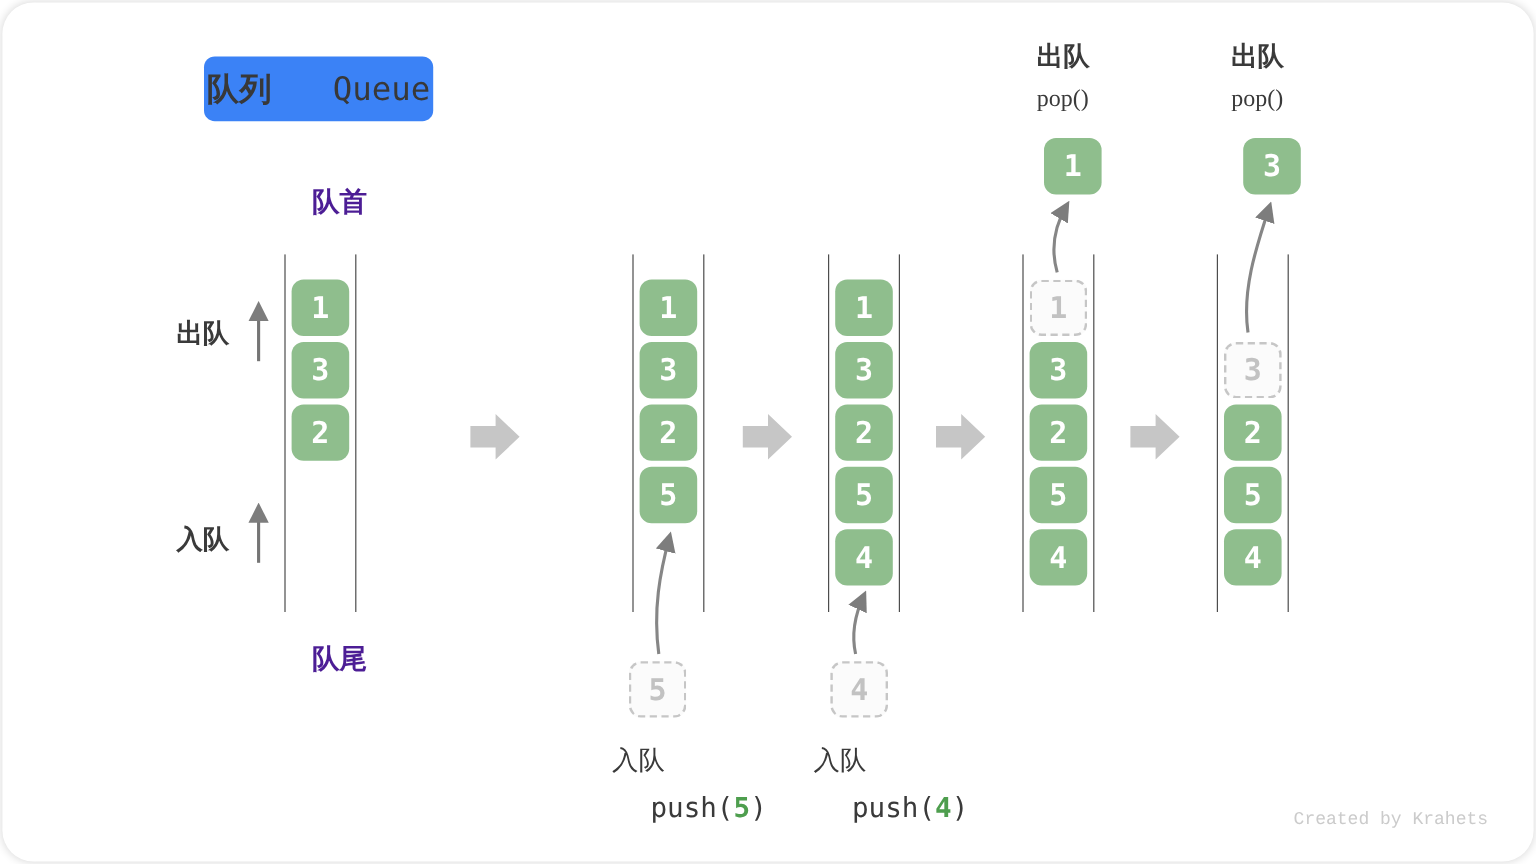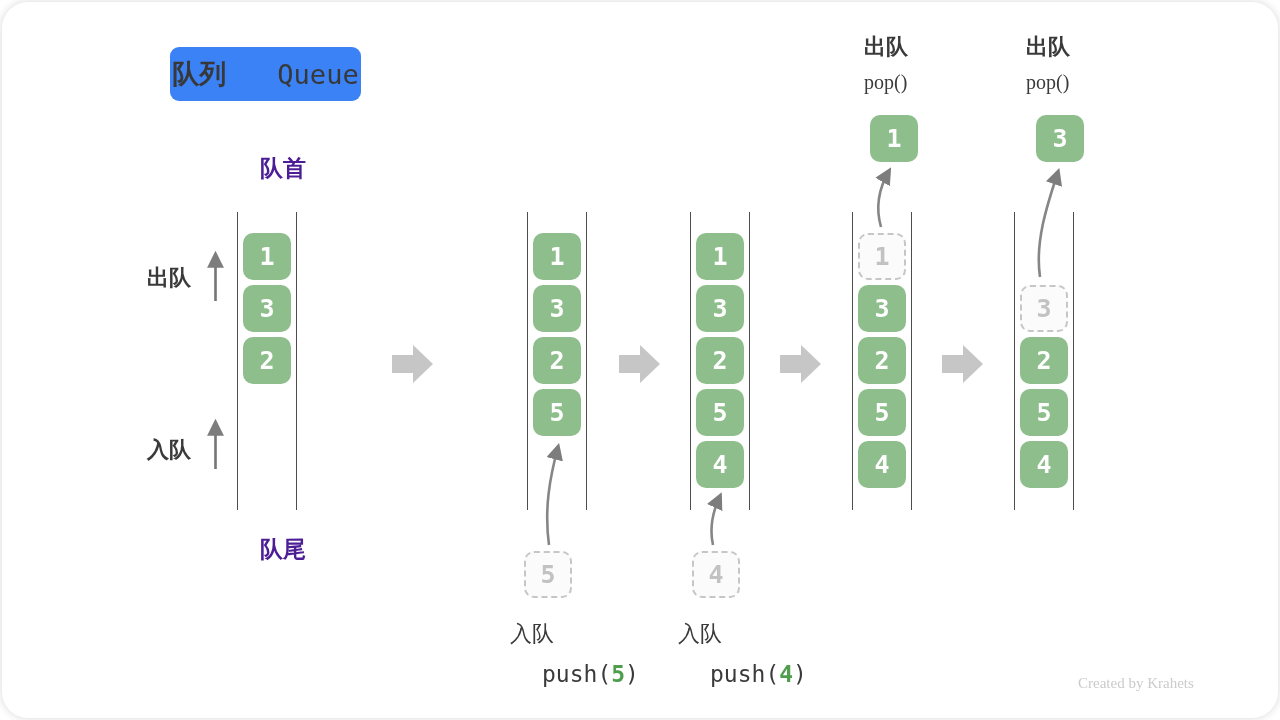--- a/index.html
+++ b/index.html
@@ -52,21 +52,21 @@
   .op-pop-1{left:864px;top:32px;}
   .op-pop-2{left:1026px;top:32px;}
 
   .op-footer{position:absolute;color:#3a3a3a;}
   .op-footer .zh{font-weight:500;font-size:22px;}
   .op-footer .code{font-family:"DejaVu Sans Mono",monospace;font-size:23px;margin-top:12px;color:#3a3a3a;margin-left:32px;}
   .op-footer .code .arg{color:#4E9E4E;font-weight:700;}
   .op-push-1{left:510px;top:619px;}
   .op-push-2{left:678px;top:619px;}
 
-  .watermark{position:absolute;left:1078px;top:675px;font-family:Liberation Serif, serif;
+  .watermark{position:absolute;left:1078px;top:675px;font-family:Liberation Mono, monospace;
         font-size:15px;color:#CBCBCB;}
 </style>
 </head>
 <body>
 
 <div class="canvas">
   <div class="frame"></div>
 
   <svg class="arrows-layer" width="1280" height="720" viewBox="0 0 1280 720">
     <defs>

